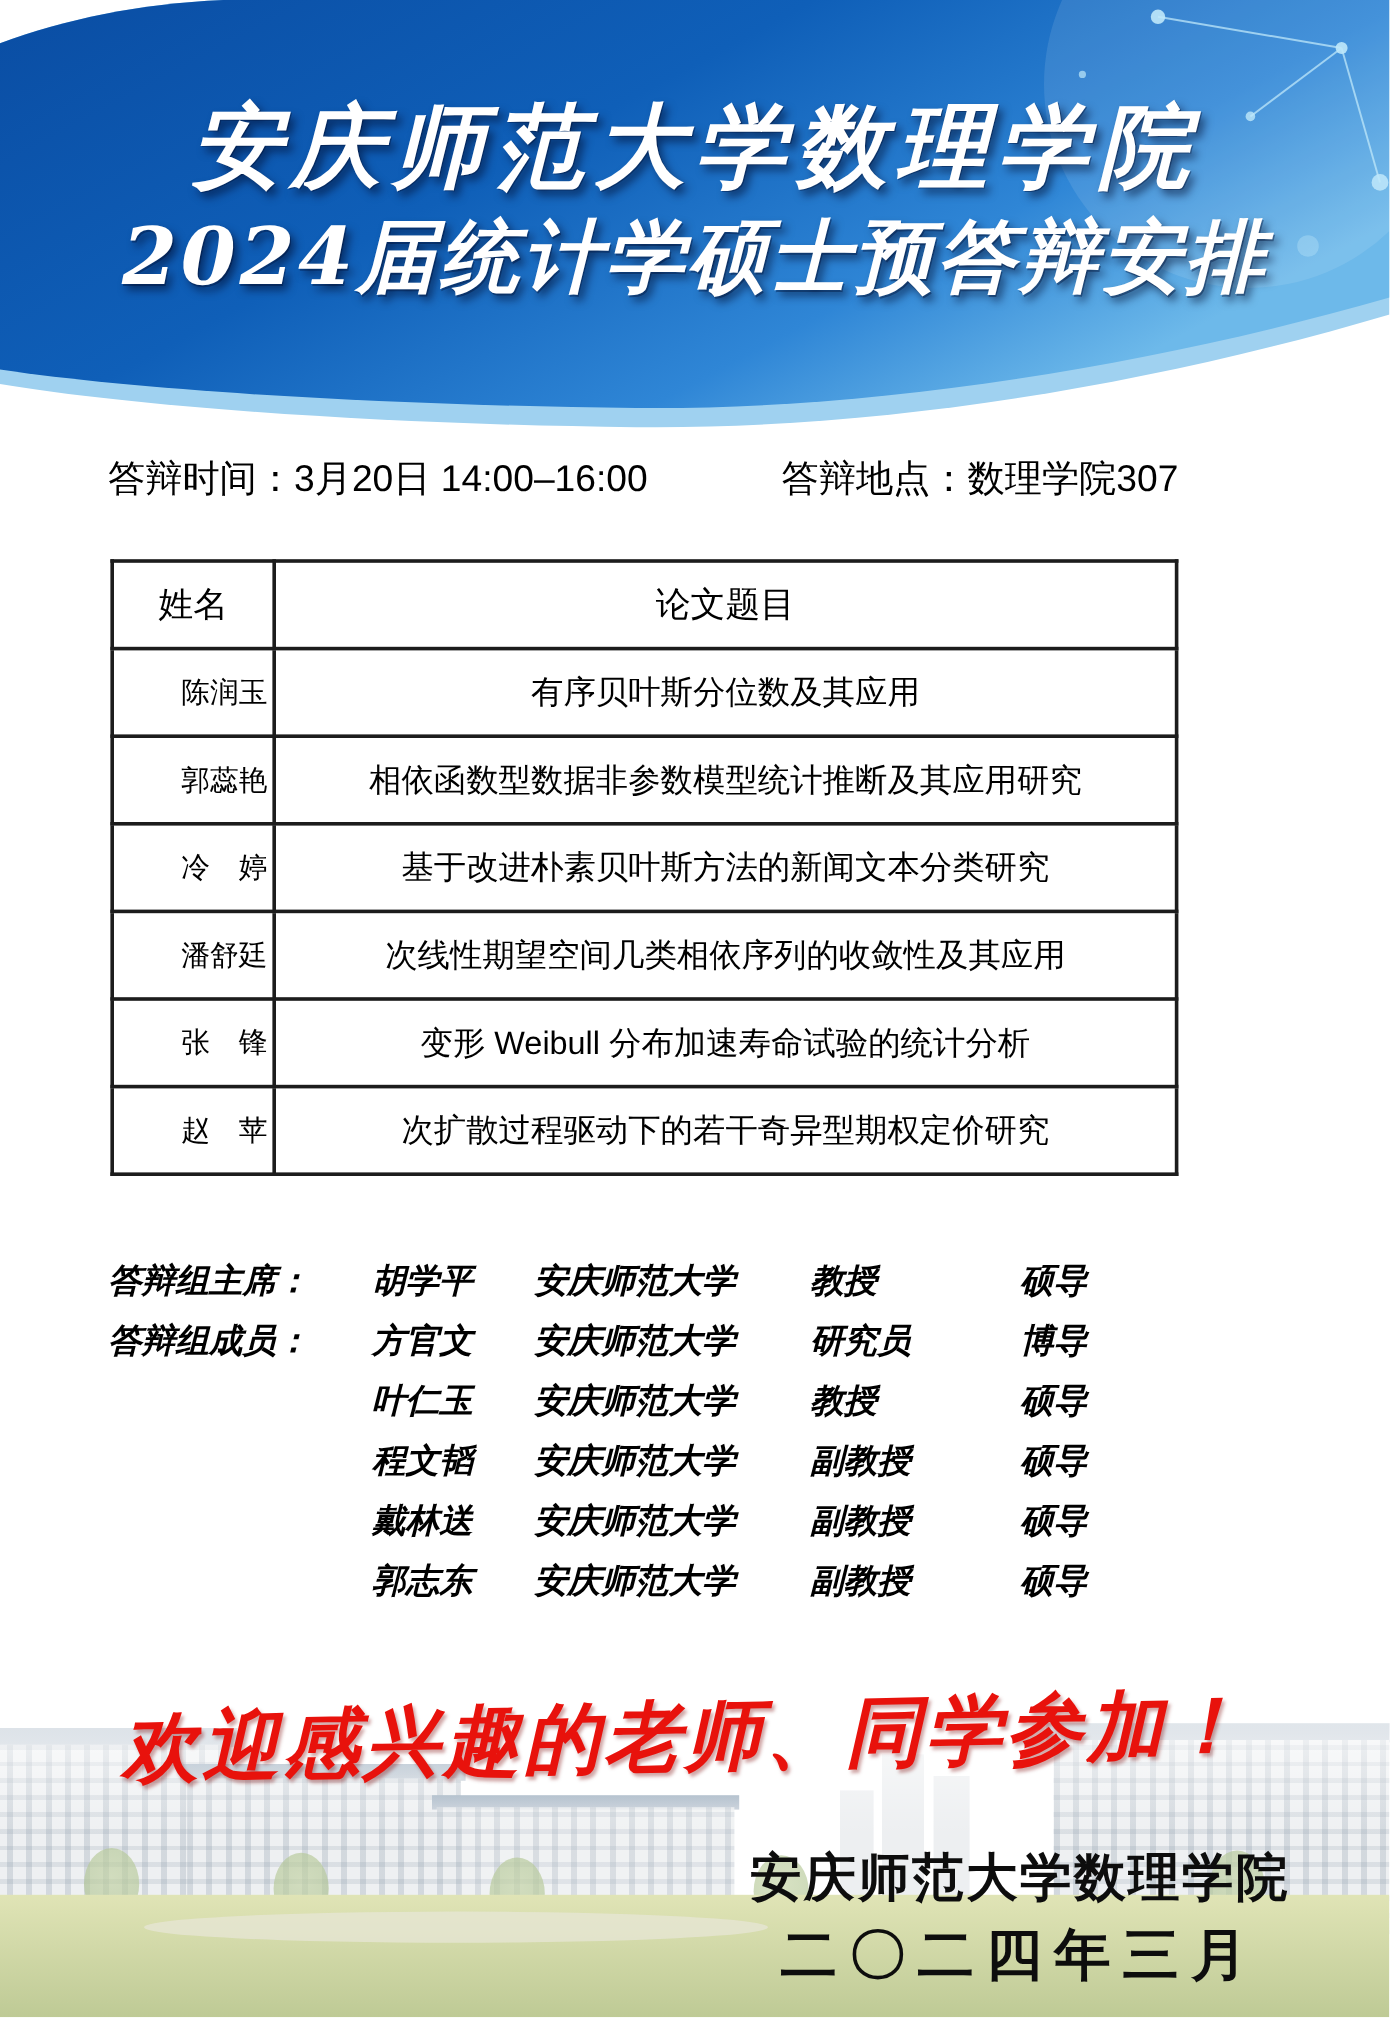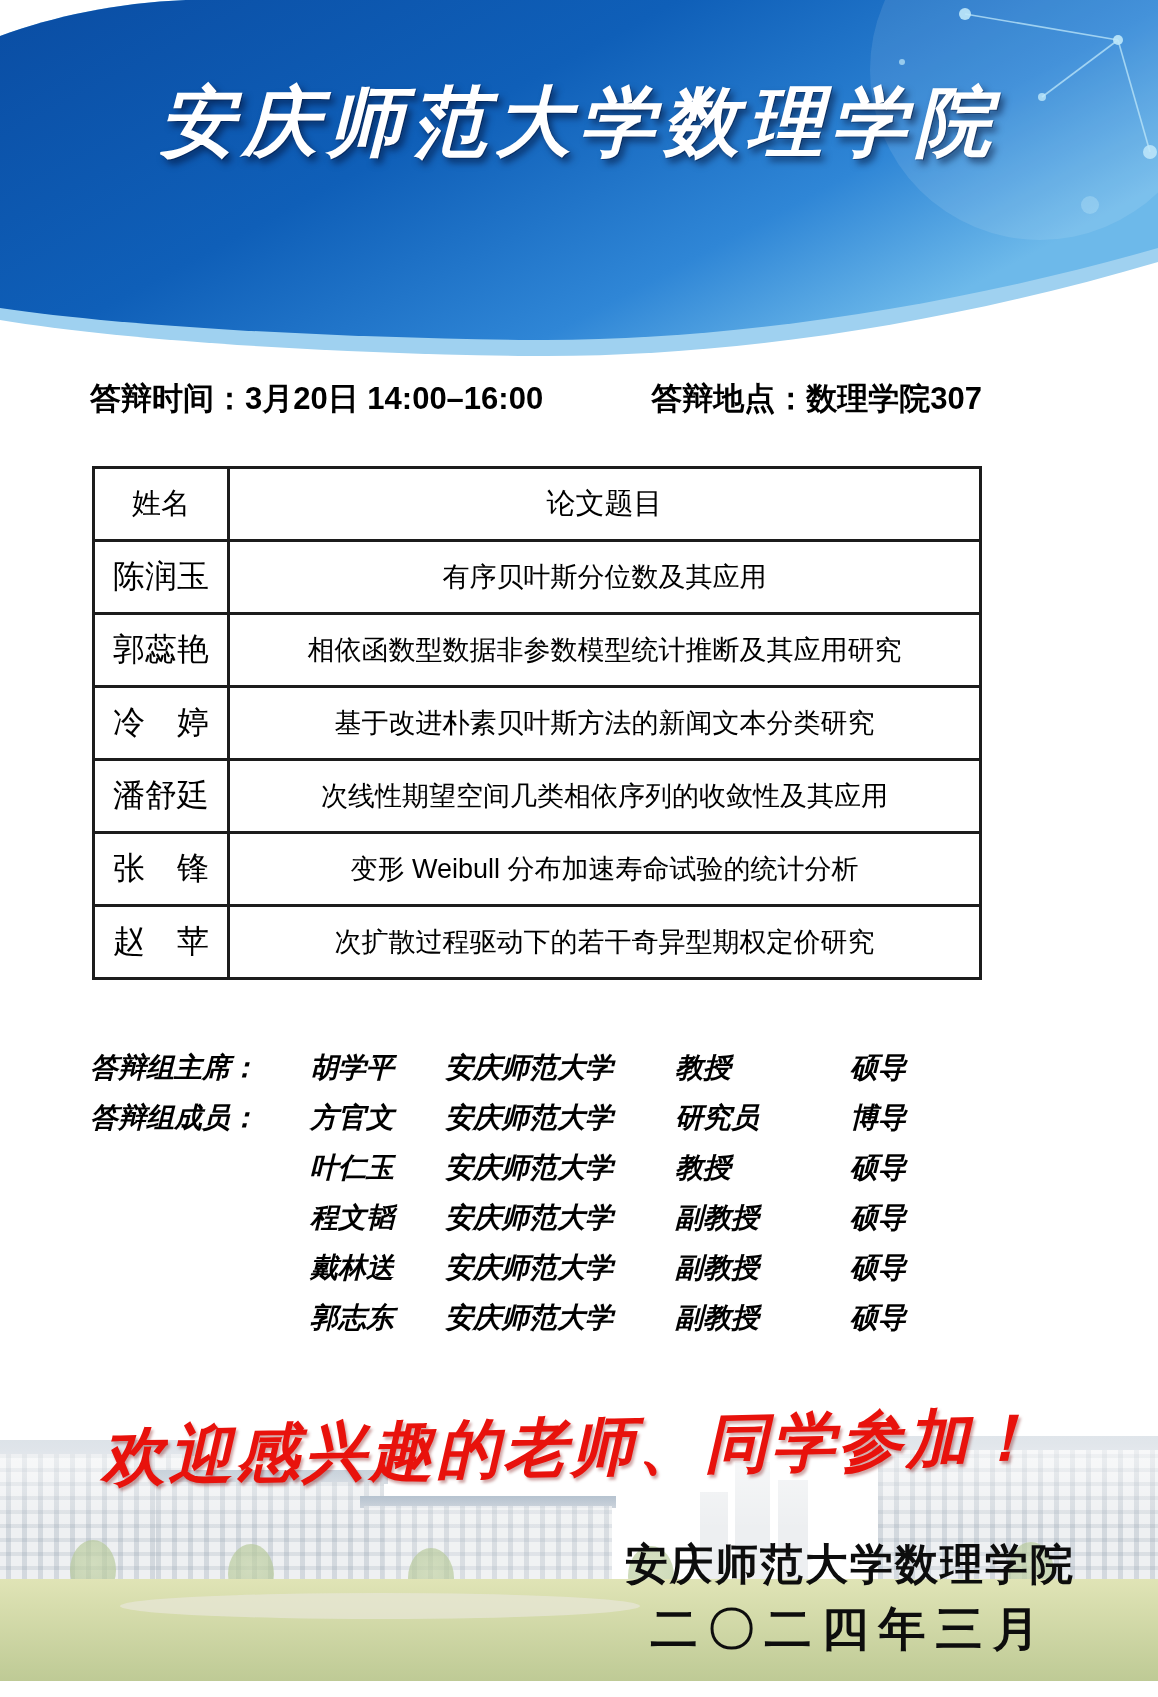--- a/index.html
+++ b/index.html
@@ -15,32 +15,32 @@
     font-family:"DejaVu Serif", serif;font-style:italic;font-weight:700;
     text-shadow:4px 5px 7px rgba(0,10,40,.55), 1px 1px 0 rgba(0,20,60,.4);
     white-space:nowrap;
   }
   .title1{top:72px;font-size:76px;letter-spacing:8px;}
   .title2{top:170px;font-size:66px;letter-spacing:3px;}
   
   .info-line{
     position:absolute;top:378px;left:90px;width:892px;
     display:flex;justify-content:space-between;align-items:center;
-    font-weight:700;font-size:31px;white-space:nowrap;
+    font-weight:400;font-size:31px;white-space:nowrap;
   }
   
   .sched{position:absolute;top:466px;left:92px;}
   table{border-collapse:collapse;table-layout:fixed;width:890px;}
   th,td{
     border:3px solid #1c1c1c;height:70px;text-align:center;vertical-align:middle;
     font-weight:400;padding:0 4px;overflow:hidden;white-space:nowrap;
   }
   col.c-name{width:135px;}
   th{font-size:29px;}
-  td.name{font-size:32px;}
+  td.name{font-size:24px;text-align:right;}
   td.title{font-size:27px;}
   td.title.long{font-size:24px;}
   
   .committee{position:absolute;top:1043px;left:90px;width:900px;font-size:28px;font-weight:700;}
   .c-row{display:grid;grid-template-columns:220px 135px 230px 175px 1fr;height:50px;align-items:center;white-space:nowrap;font-style:italic;}
   
   .welcome{
     position:absolute;top:1404px;left:55px;width:1030px;text-align:center;z-index:5;
     font-family:"DejaVu Serif", serif;font-style:italic;font-weight:700;
     font-size:64px;letter-spacing:3px;color:#e8120c;transform:rotate(-1.2deg);
@@ -96,20 +96,21 @@
       <g fill="#bfe8fa">
         <circle cx="965" cy="14" r="6" opacity="0.9"></circle>
         <circle cx="1118" cy="40" r="5" opacity="0.9"></circle>
         <circle cx="1042" cy="97" r="4" opacity="0.8"></circle>
         <circle cx="1150" cy="152" r="7" opacity="0.85"></circle>
         <circle cx="902" cy="62" r="3" opacity="0.7"></circle>
         <circle cx="1090" cy="205" r="9" opacity="0.35"></circle>
       </g>
     </svg>
     <div class="title-line title1">安庆师范大学数理学院</div>
+    <div class="title-line title2">2024届统计学硕士预答辩安排</div>
   </div>
 
   <div class="info-line">
     <span>
       <span>答辩时间：</span><span>3月20日 14:00–16:00</span>
     </span>
     <span>
       <span>答辩地点：</span><span>数理学院307</span>
     </span>
   </div>

